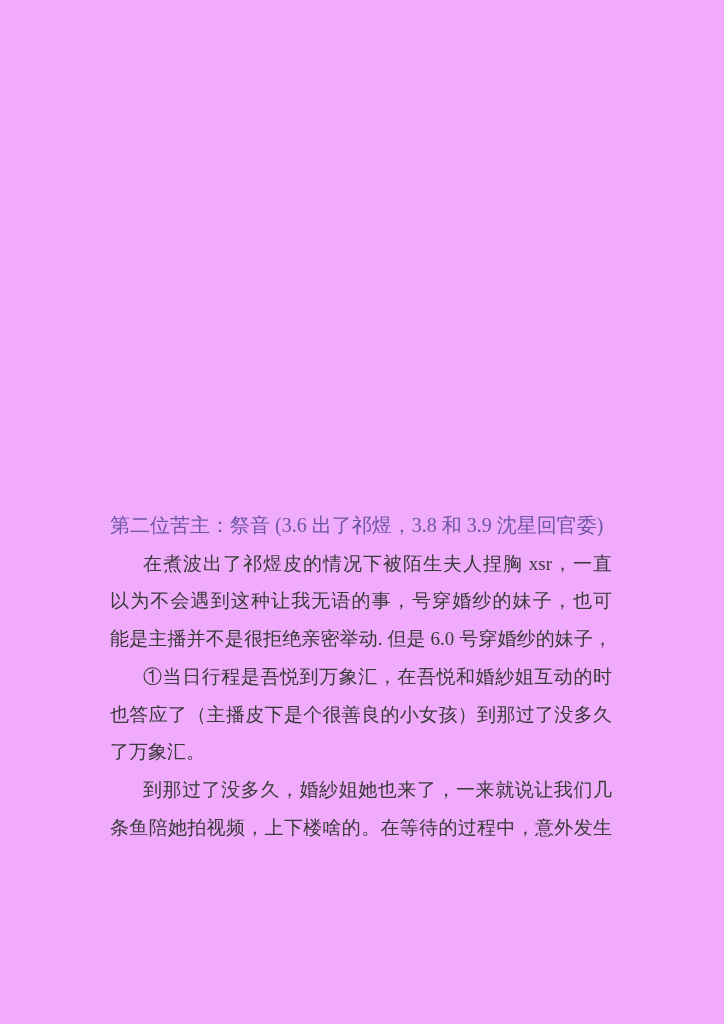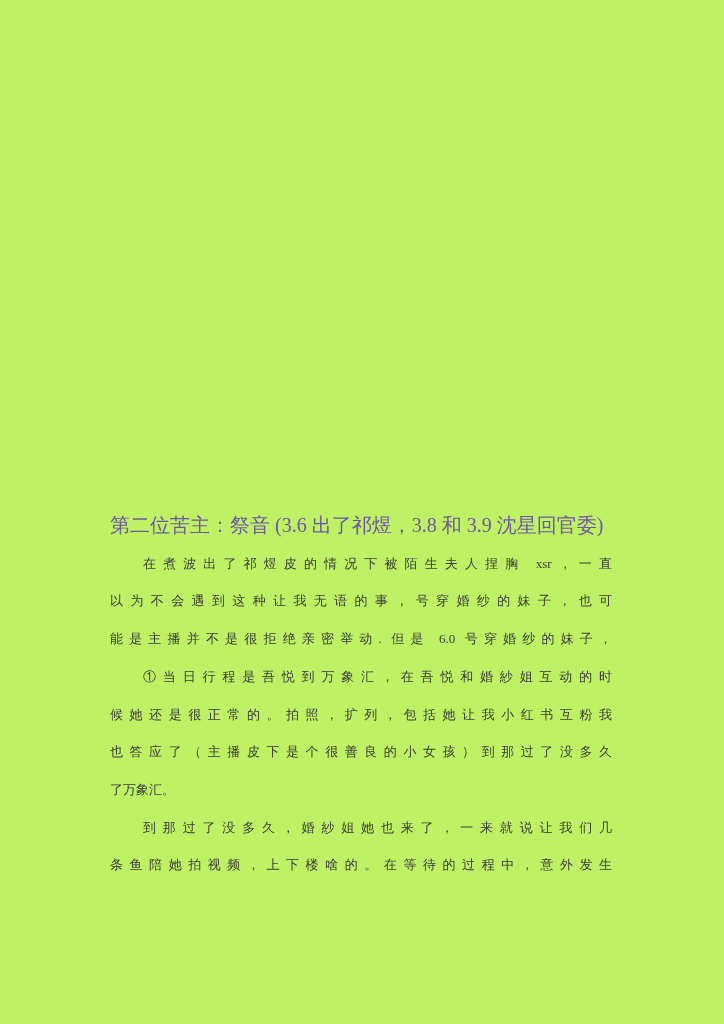--- a/index.html
+++ b/index.html
@@ -4,35 +4,35 @@
 <style>
   html, body {
     margin: 0;
     padding: 0;
     background: #ffffff;
   }
   .page {
     position: relative;
     width: 724px;
     height: 1024px;
-    background: #bef264;
+    background: #f0abfc;
     overflow: hidden;
     font-family: "Liberation Serif", "DejaVu Serif", serif;
   }
   .text-block {
     position: absolute;
     left: 110px;
     top: 507px;
     width: 502px;
   }
   .line {
     display: block;
     width: 502px;
     line-height: 37.7px;
-    font-size: 13px;
+    font-size: 19px;
     color: #3a3a3a;
     white-space: nowrap;
     text-align: justify;
     text-align-last: justify;
     overflow: visible;
   }
   .line.heading {
     color: #6d56a5;
     font-size: 20px;
     text-align: left;
@@ -49,19 +49,18 @@
 </head>
 <body>
 
 <div class="page">
   <div class="text-block">
     <div class="line heading">第二位苦主：祭音 (3.6 出了祁煜，3.8 和 3.9 沈星回官委)</div>
     <div class="line indent">在煮波出了祁煜皮的情况下被陌生夫人捏胸 xsr，一直</div>
     <div class="line">以为不会遇到这种让我无语的事，号穿婚纱的妹子，也可</div>
     <div class="line">能是主播并不是很拒绝亲密举动. 但是 6.0 号穿婚纱的妹子，</div>
     <div class="line indent">①当日行程是吾悦到万象汇，在吾悦和婚紗姐互动的时</div>
-    <div class="line">候她还是很正常的。拍照，扩列，包括她让我小红书互粉我</div>
     <div class="line">也答应了（主播皮下是个很善良的小女孩）到那过了没多久</div>
     <div class="line short">了万象汇。</div>
     <div class="line indent">到那过了没多久，婚紗姐她也来了，一来就说让我们几</div>
     <div class="line">条鱼陪她拍视频，上下楼啥的。在等待的过程中，意外发生</div>
   </div>
 </div>
 
 </body></html>

